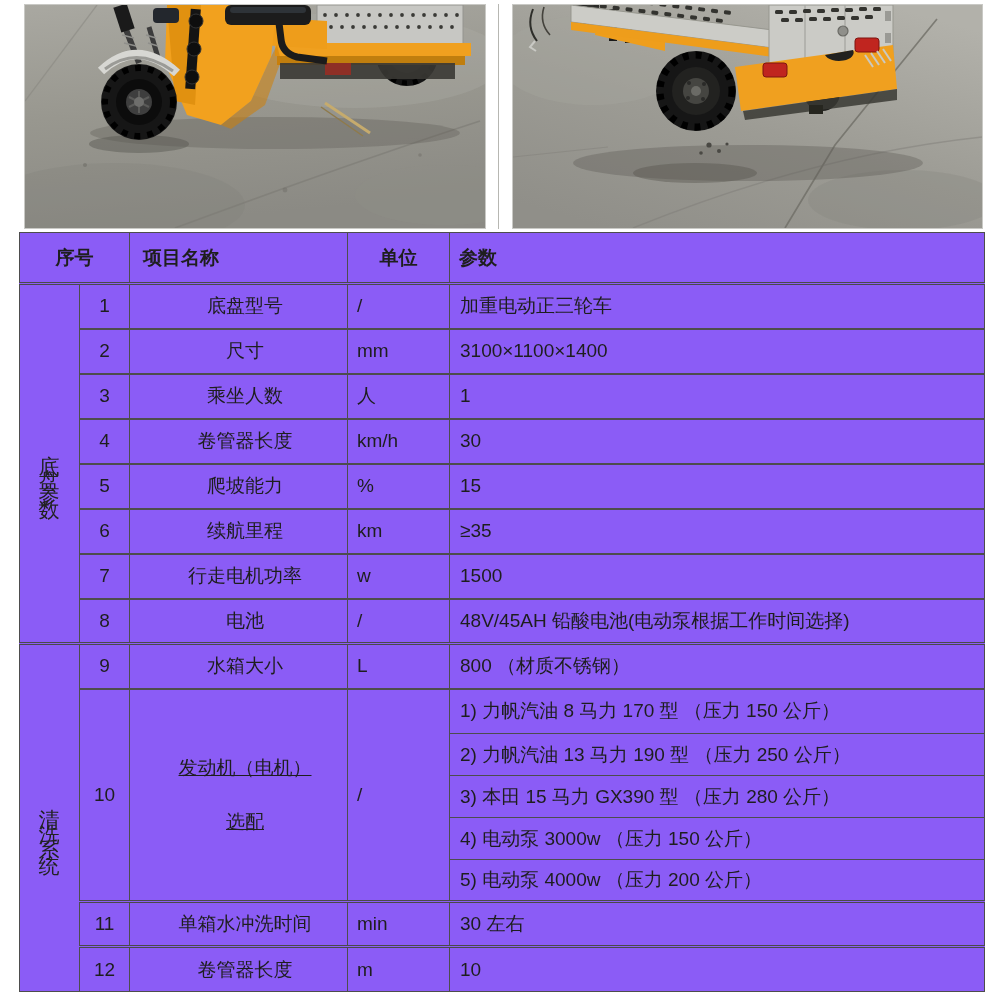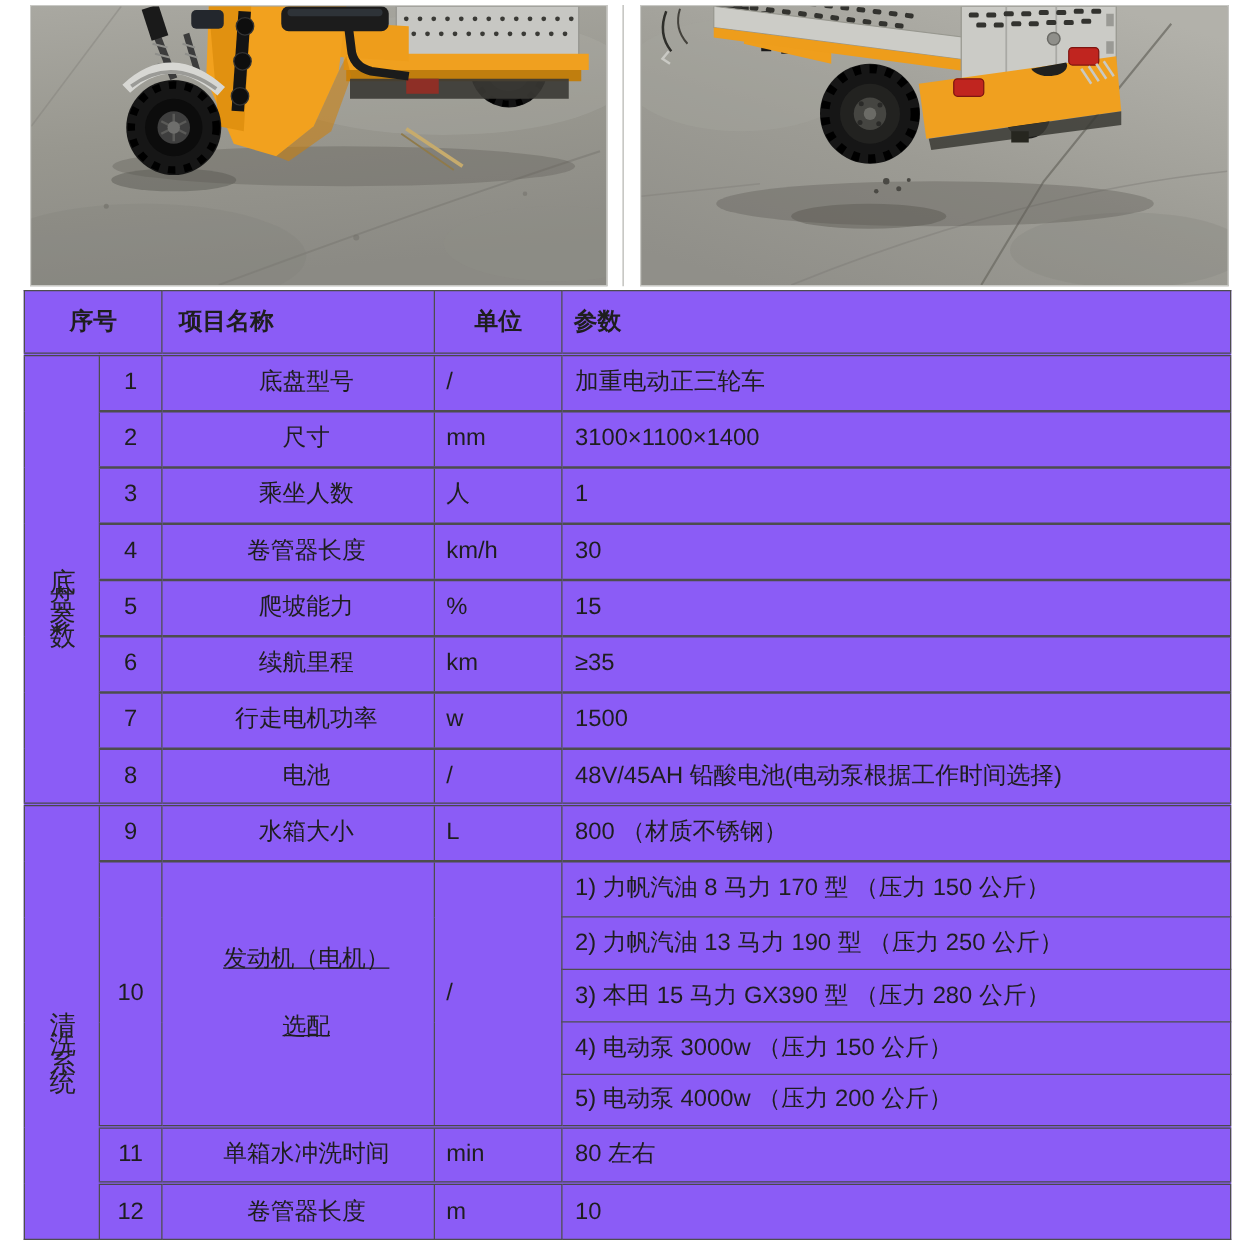--- a/index.html
+++ b/index.html
@@ -406,21 +406,21 @@
     <tr class="subrow">
       <td class="param">4) 电动泵 3000w （压力 150 公斤）</td>
     </tr>
     <tr class="subrow">
       <td class="param">5) 电动泵 4000w （压力 200 公斤）</td>
     </tr>
     <tr class="row dbl">
       <td class="no">11</td>
       <td class="item">单箱水冲洗时间</td>
       <td class="unit">min</td>
-      <td class="param">80 左右</td>
+      <td class="param">30 左右</td>
     </tr>
     <tr class="row dbl">
       <td class="no">12</td>
       <td class="item">卷管器长度</td>
       <td class="unit">m</td>
       <td class="param">10</td>
     </tr>
   </tbody>
 </table>
 

